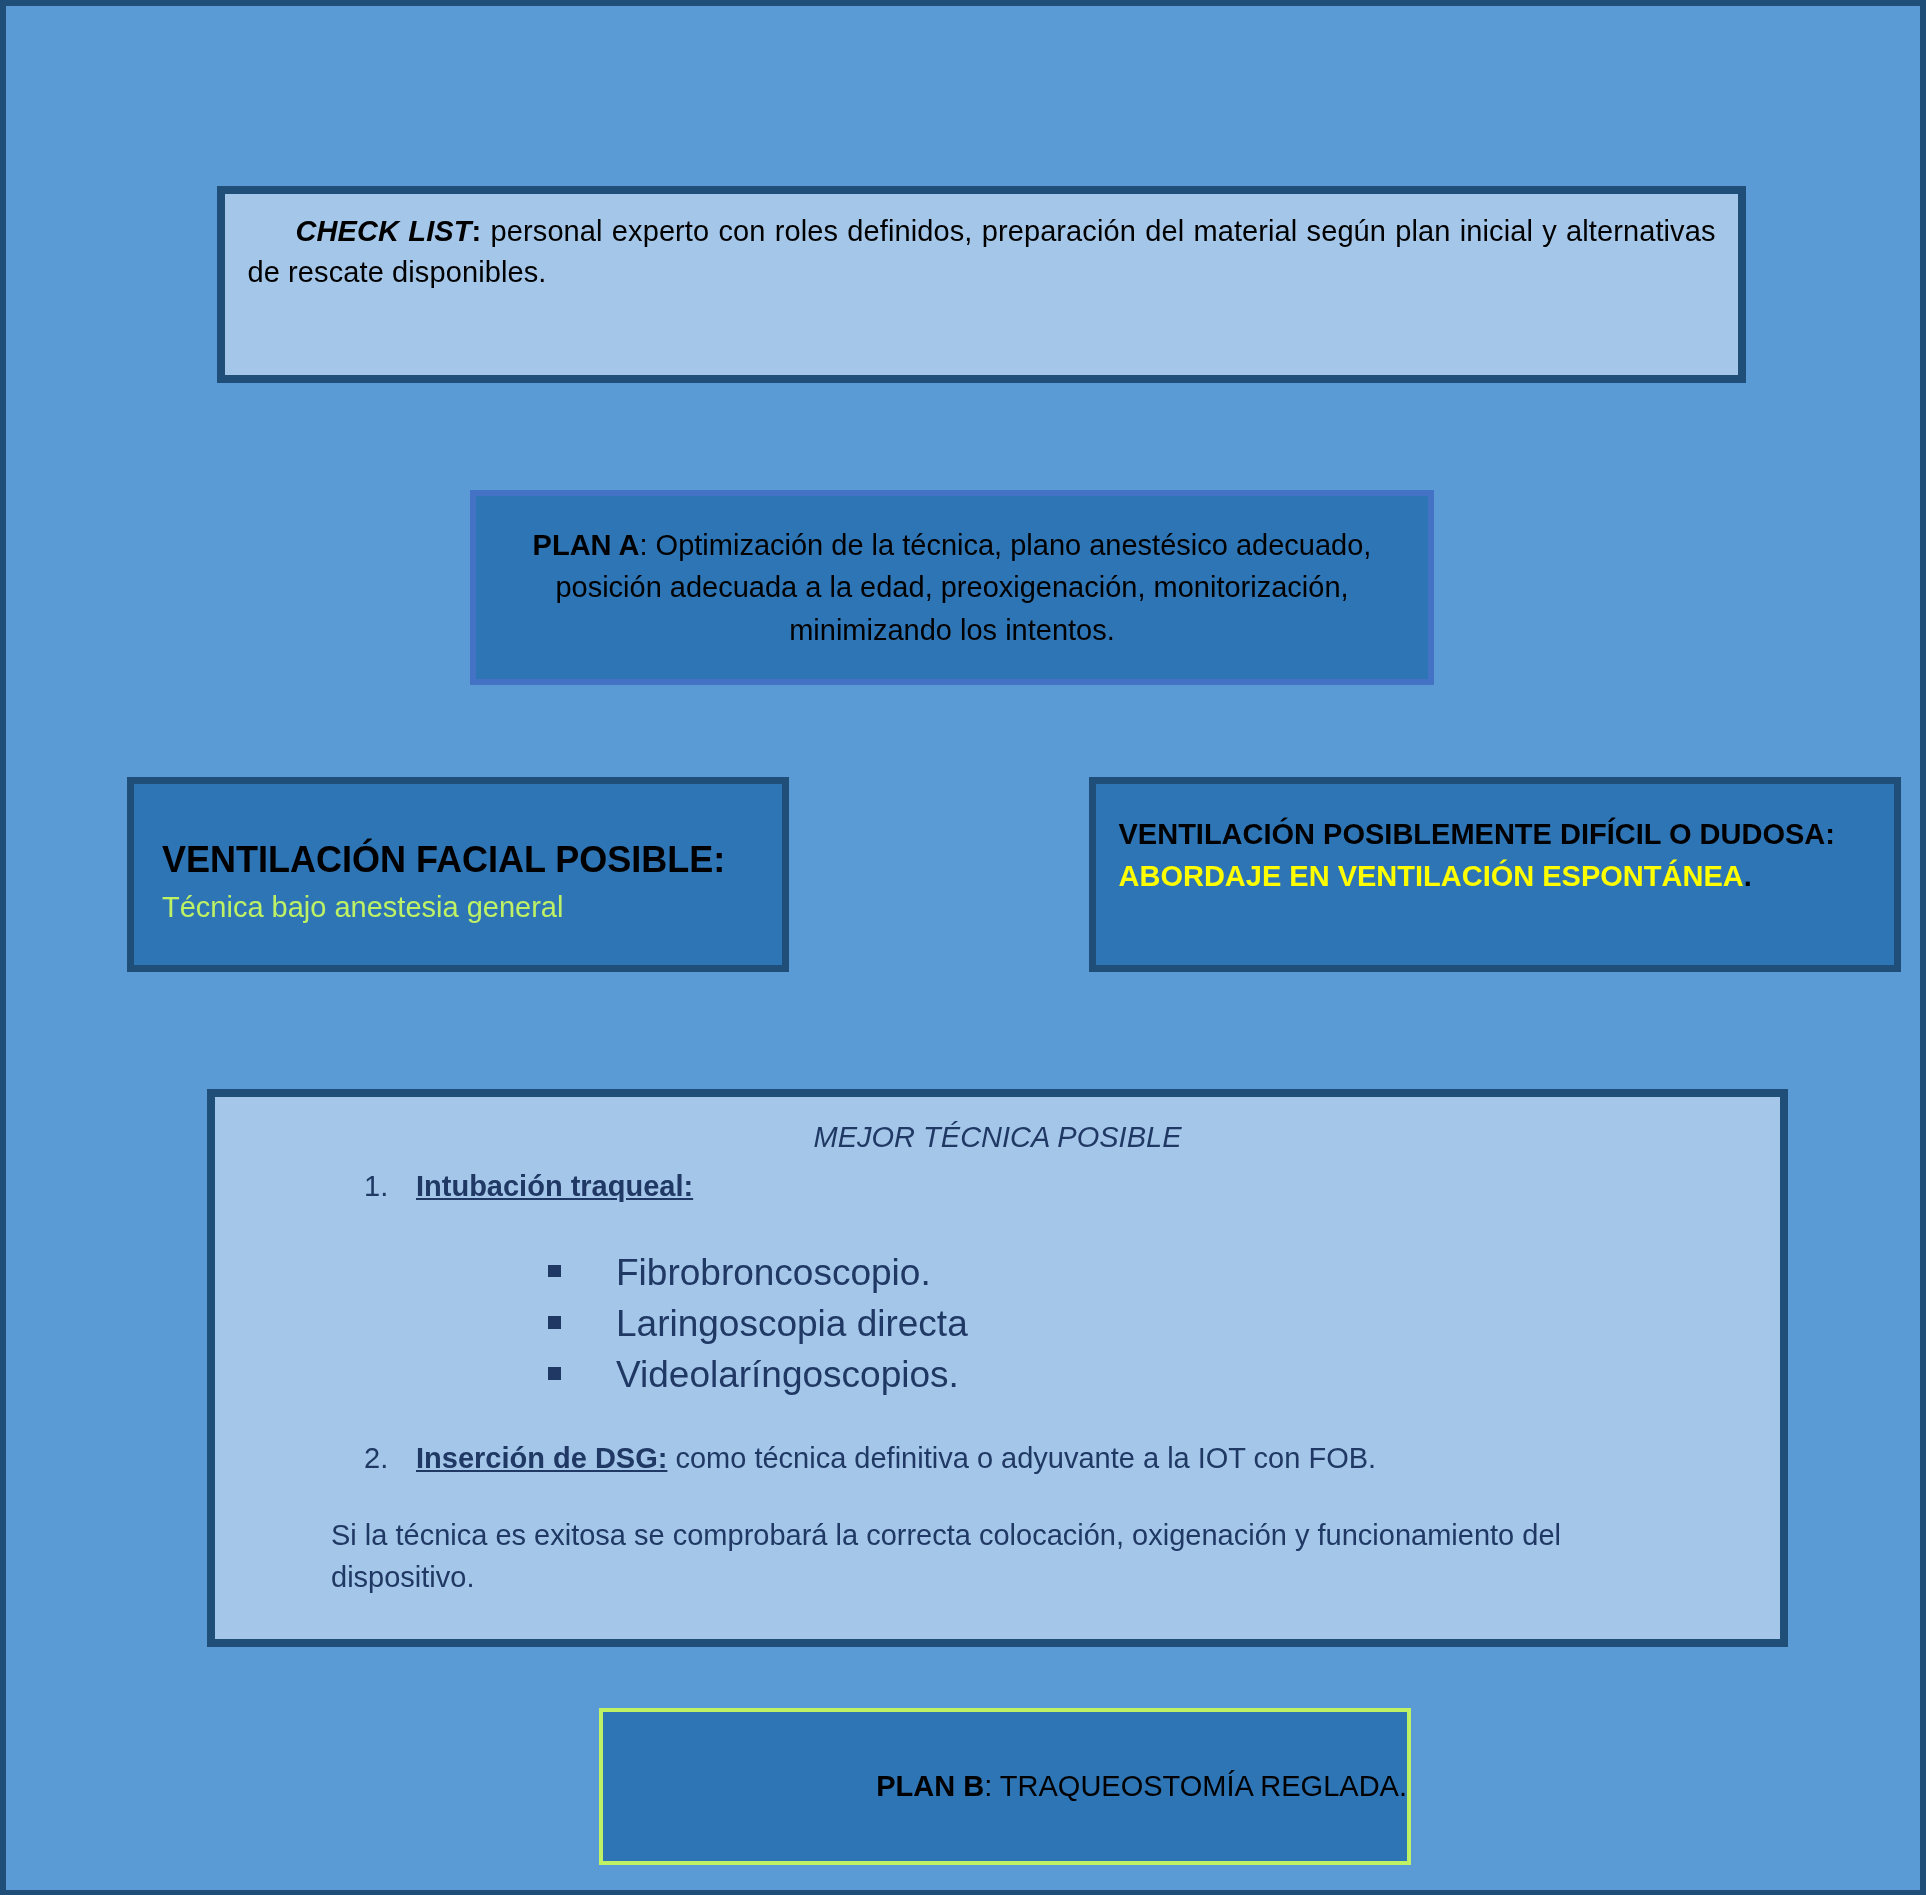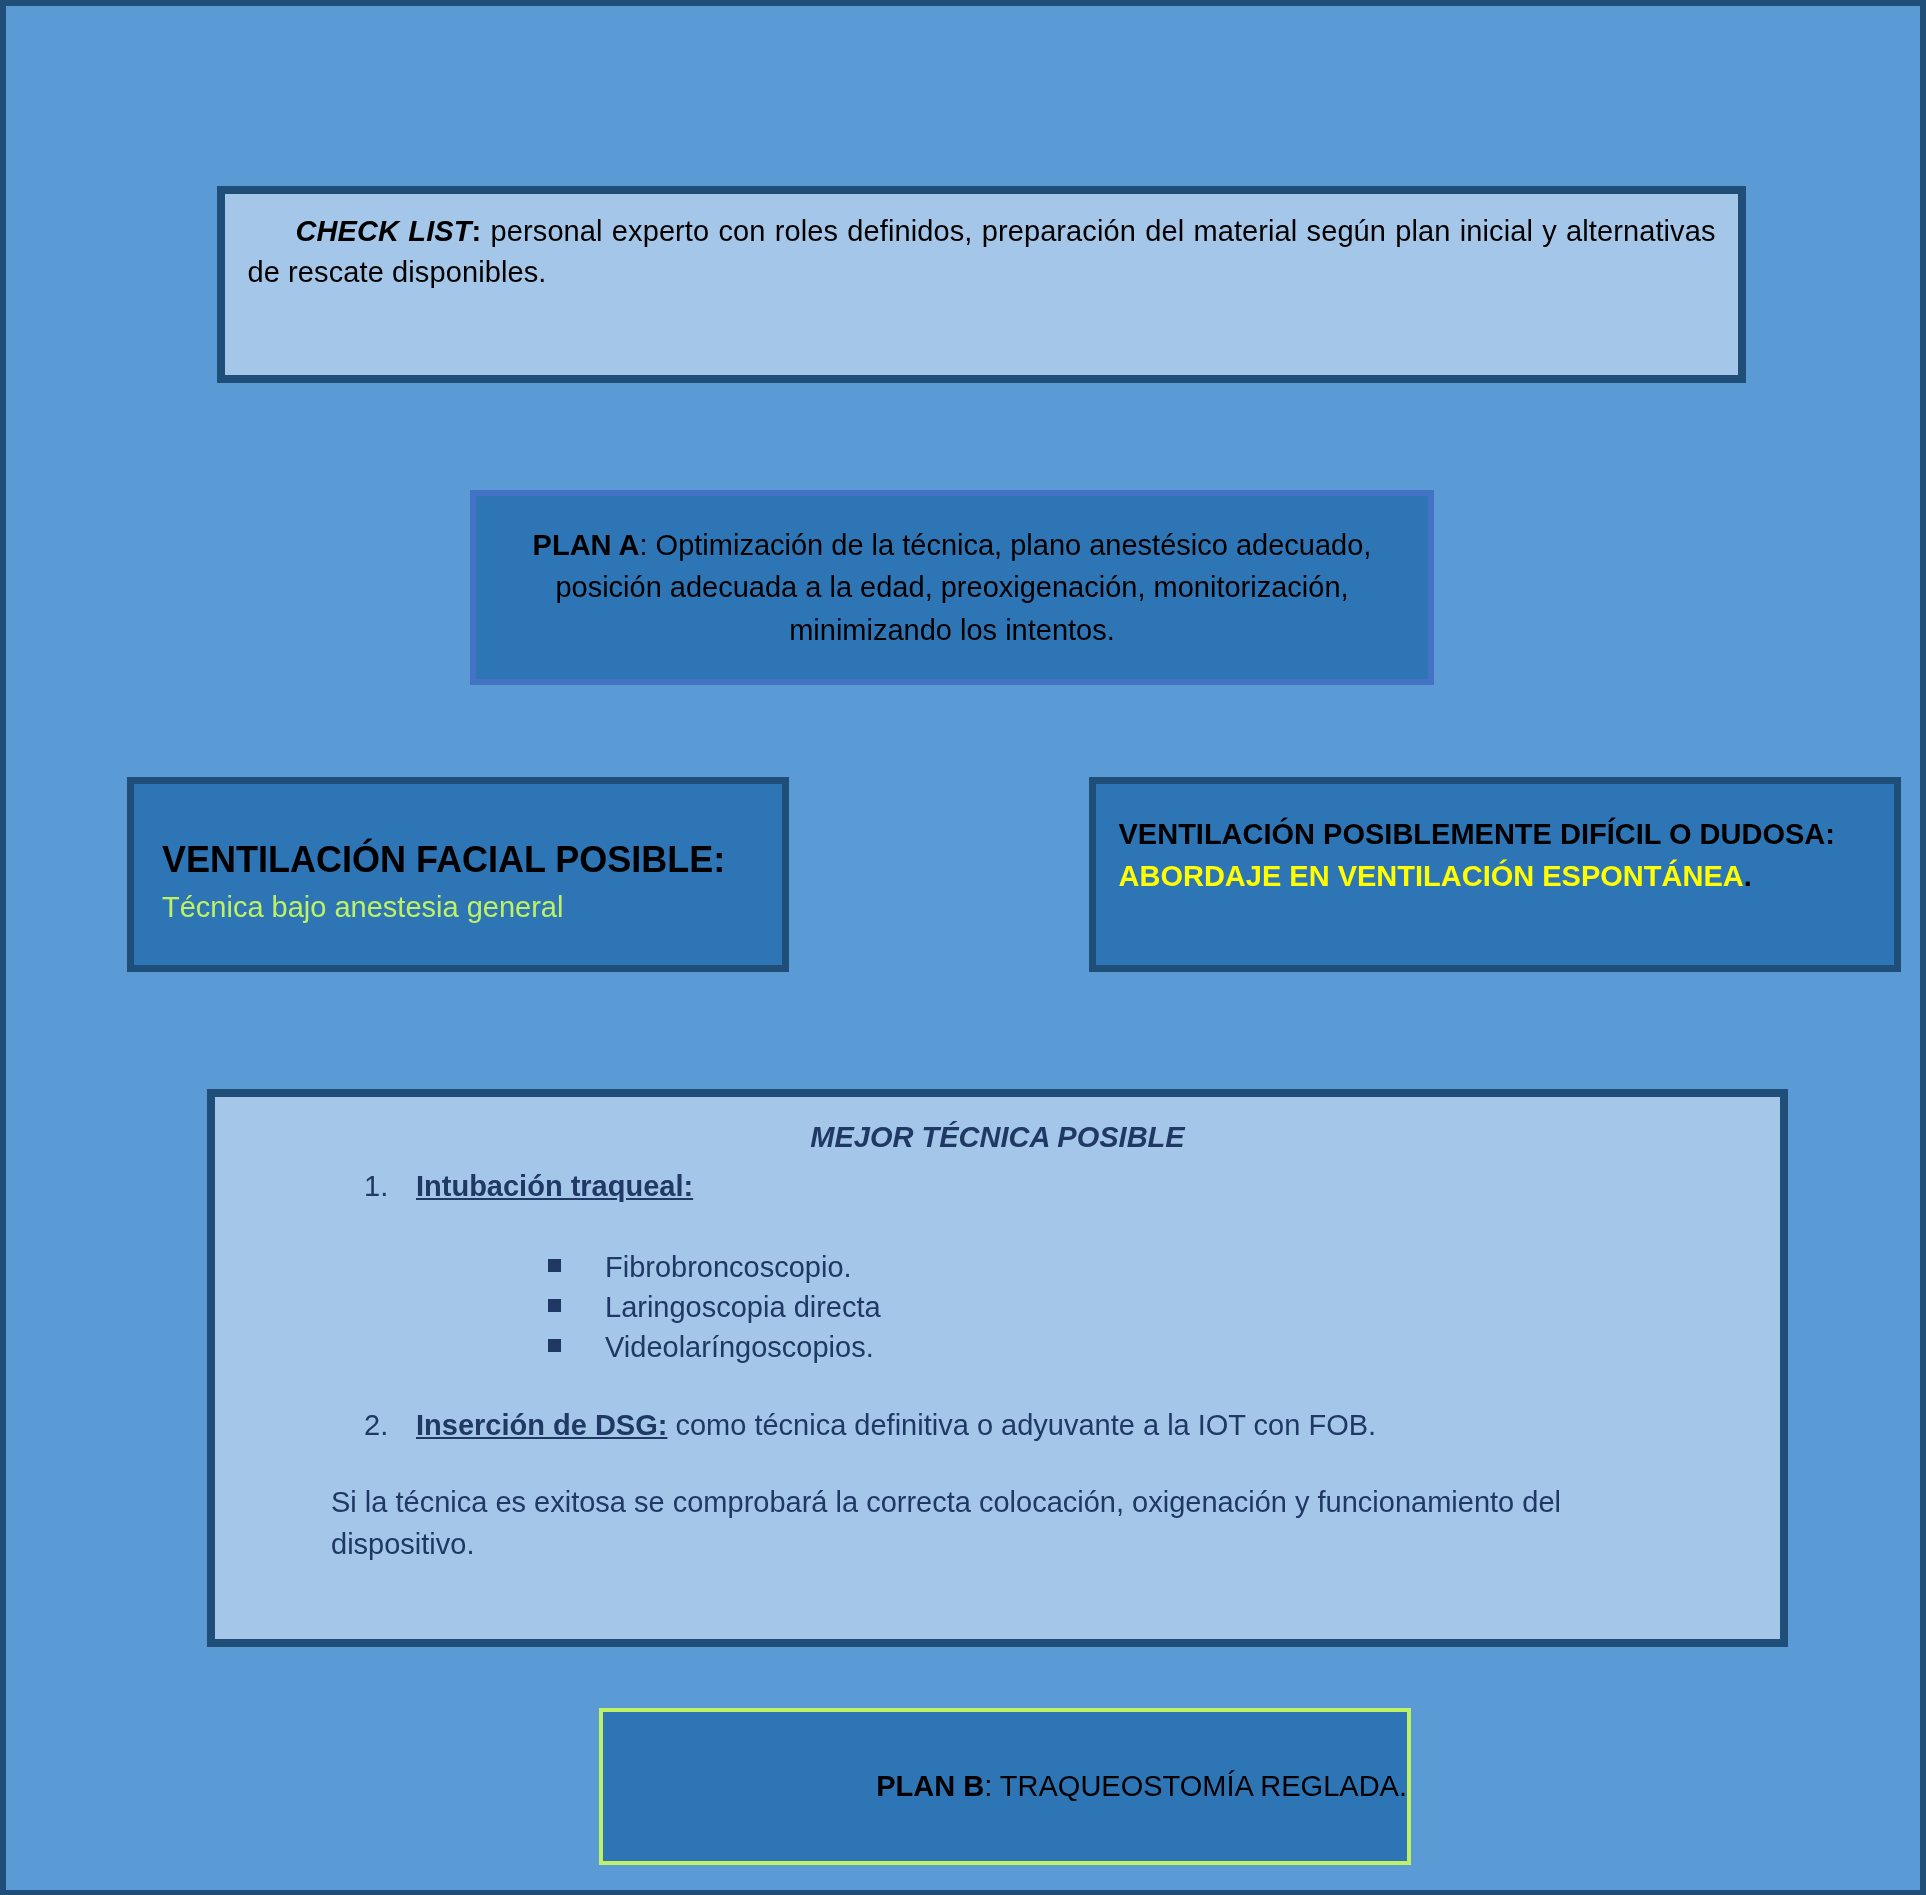--- a/index.html
+++ b/index.html
@@ -83,41 +83,42 @@
   #box-mejor{
     left:201px; top:1083px;
     width:1581px; height:558px;
     background:#A4C6E8;
     border:8px solid #1F4E79;
     padding:0;
   }
   #box-mejor .title{
     text-align:center;
     font-size:29px;
-    font-weight:bold; font-style:italic;
+    font-weight:normal; font-style:italic;
     color:#1F3864;
     margin-top:24px;
   }
   .mlist{ color:#1F3864; }
   .num-item{
     display:flex;
     font-size:29px;
     color:#1F3864;
     margin-left:149px;
     margin-top:16px;
   }
   .num-item .num{ width:52px; flex:0 0 52px; }
   .num-item .body{ flex:1 1 auto; }
   .u{ font-weight:bold; text-decoration:underline; }
 
   .sqlist{ margin-top:44px; margin-left:333px; }
   .sqrow{
     display:flex; align-items:flex-end;
-    font-size:29px; color:#1F3864;
+    font-size:37px; color:#1F3864;
     line-height:1.38;
+    gap:11px;
   }
   .sqrow .bullet{
     flex:0 0 57px;
     display:inline-block;
   }
   .sqrow .bullet i{
     display:inline-block;
     width:12.5px;height:12.5px;
     background:#1F3864;
     vertical-align:middle;

